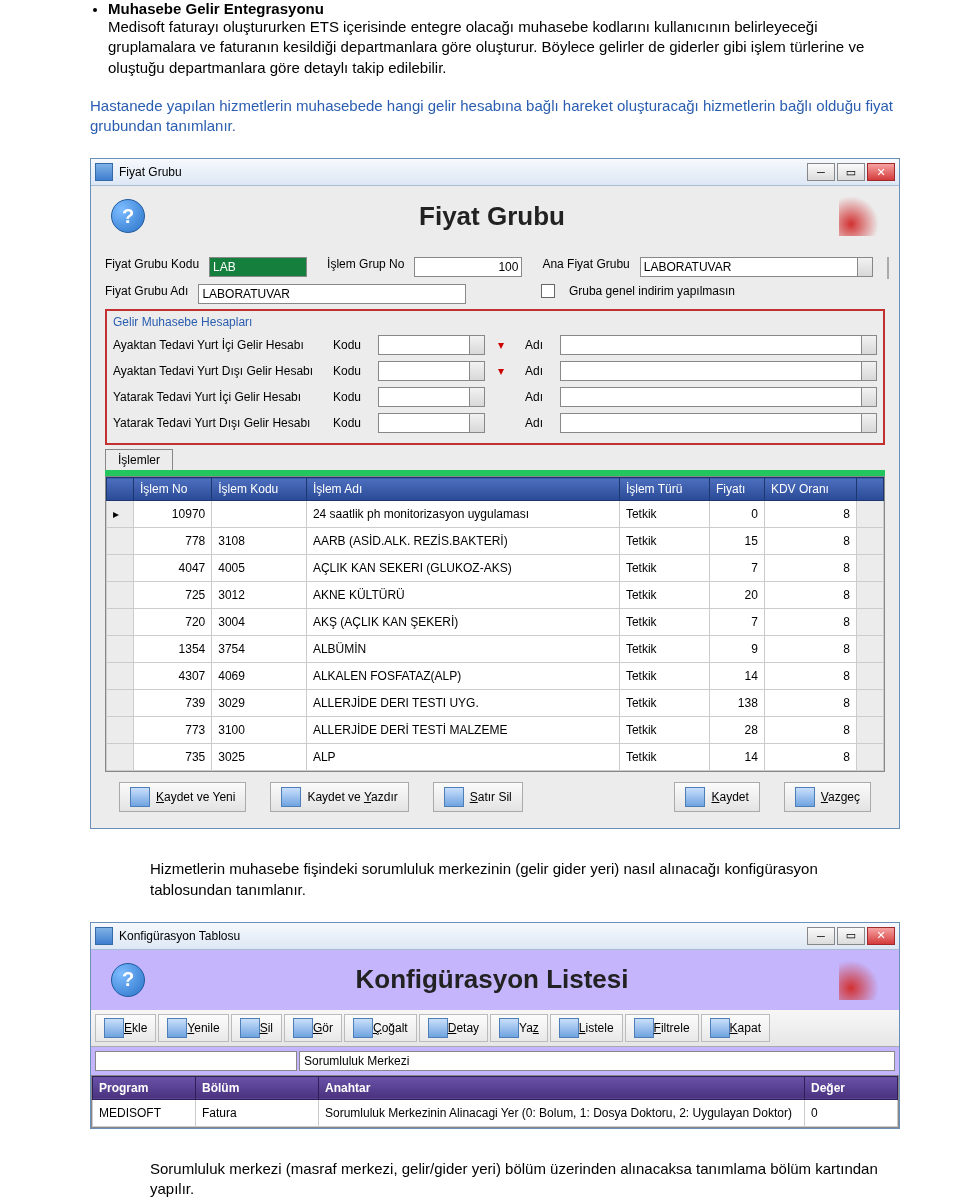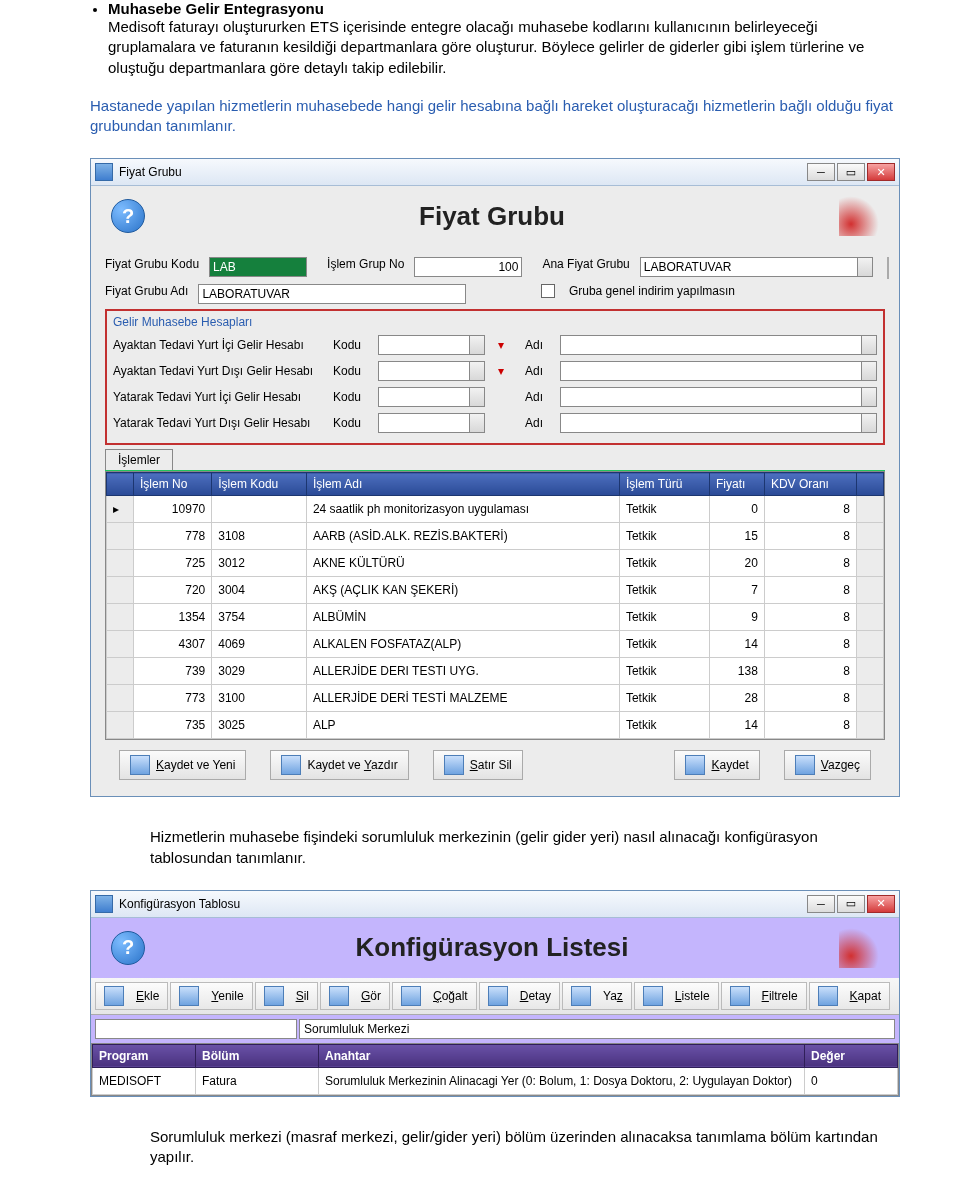--- a/index.html
+++ b/index.html
@@ -34,42 +34,42 @@
 .cb{width:12px;height:12px;border:1px solid #666;display:inline-block;background:#fff;margin-right:4px;vertical-align:middle}
 .group-box{border:2px solid #c23030;margin:4px 0;padding:4px 6px}
 .group-title{font-size:12px;color:#2a5db0;margin-bottom:2px}
 .gh-row{display:flex;align-items:center;gap:10px;margin:6px 0;font-size:12px}
 .gh-lbl{width:210px}
 .gh-kodu-lbl{width:35px}
 .gh-kodu-inp{width:90px;height:18px;border:1px solid #888;background:#fff}
 .rmark{width:12px;height:18px;display:flex;align-items:center;justify-content:center;color:#c00}
 .gh-adi-lbl{width:25px;margin-left:8px}
 .gh-adi-inp{flex:1;height:18px;border:1px solid #888;background:#fff}
-.tab-strip{display:flex;border-bottom:1px solid #22c55e;}
+.tab-strip{display:flex;border-bottom:6px solid #22c55e;}
 .tab{border:1px solid #888;border-bottom:none;padding:3px 12px;font-size:12px;background:#ececec}
 
 
 .grid{border:1px solid #888;background:#fff;font-size:12px}
 .grid table{width:100%;border-collapse:collapse}
 .grid th{background:linear-gradient(#4d6fbf,#2a4a96);color:#fff;font-weight:normal;text-align:left;padding:4px 6px;border:1px solid #1c3670;font-size:12px}
 .grid td{border:1px solid #ccc;padding:3px 6px;height:20px}
 .ralign{text-align:right}
 .rowmarker{width:14px;background:#ececec}
 .scrollhint{width:14px;background:#ececec}
 
 .footer-btns{display:flex;justify-content:space-between;padding:10px 14px}
 .fb-left,.fb-right{display:flex;gap:24px}
 .fbtn{display:flex;align-items:center;gap:6px;border:1px solid #aaa;background:linear-gradient(#fbfbfb,#e3e3e3);padding:4px 10px;font-size:12px}
 .fbtn .u{text-decoration:underline}
 .fi{width:18px;height:18px;background:linear-gradient(#c9dffb,#6fa3e0);border:1px solid #4d7eb8}
 
 
 .window2{border:1px solid #6a8fb8;background:#c4b5fd;margin:10px 0 30px 0}
 .toolbar2{display:flex;gap:2px;padding:4px;border-bottom:1px solid #aaa;background:linear-gradient(#f7f7f7,#e6e6e6);font-size:12px}
-.tbtn{display:flex;align-items:center;gap:12px;border:1px solid #bbb;background:linear-gradient(#fcfcfc,#e8e8e8);padding:3px 8px}
+.tbtn{display:flex;align-items:center;gap:0;border:1px solid #bbb;background:linear-gradient(#fcfcfc,#e8e8e8);padding:3px 8px}
 .tbtn .u{text-decoration:underline}
 .search-row{display:flex;padding:4px;gap:2px}
 .sr-blank{width:200px;height:18px;border:1px solid #888;background:#fff}
 .sr-inp{flex:1;height:18px;border:1px solid #888;background:#fff;padding:0 4px;font-size:12px}
 .grid2{border:1px solid #888;background:#fff;font-size:12px}
 .grid2 table{width:100%;border-collapse:collapse}
 .grid2 th{background:linear-gradient(#6a52a8,#4a327f);color:#fff;font-weight:bold;text-align:left;padding:4px 6px;border:1px solid #2f1f58}
 .grid2 td{border:1px solid #ccc;padding:3px 6px;height:20px}
 </style>
 </head>
@@ -218,20 +218,30 @@
                 <td class="ralign">8</td>
                 <td class="scrollhint"></td>
               </tr>
               <tr>
                 <td class="rowmarker"></td>
                 <td class="ralign">778</td>
                 <td>3108</td>
                 <td>AARB (ASİD.ALK. REZİS.BAKTERİ)</td>
                 <td>Tetkik</td>
                 <td class="ralign">15</td>
+                <td class="ralign">8</td>
+                <td class="scrollhint"></td>
+              </tr>
+              <tr>
+                <td class="rowmarker"></td>
+                <td class="ralign">4047</td>
+                <td>4005</td>
+                <td>AÇLIK KAN SEKERI (GLUKOZ-AKS)</td>
+                <td>Tetkik</td>
+                <td class="ralign">7</td>
                 <td class="ralign">8</td>
                 <td class="scrollhint"></td>
               </tr>
               <tr>
                 <td class="rowmarker"></td>
                 <td class="ralign">725</td>
                 <td>3012</td>
                 <td>AKNE KÜLTÜRÜ</td>
                 <td>Tetkik</td>
                 <td class="ralign">20</td>

